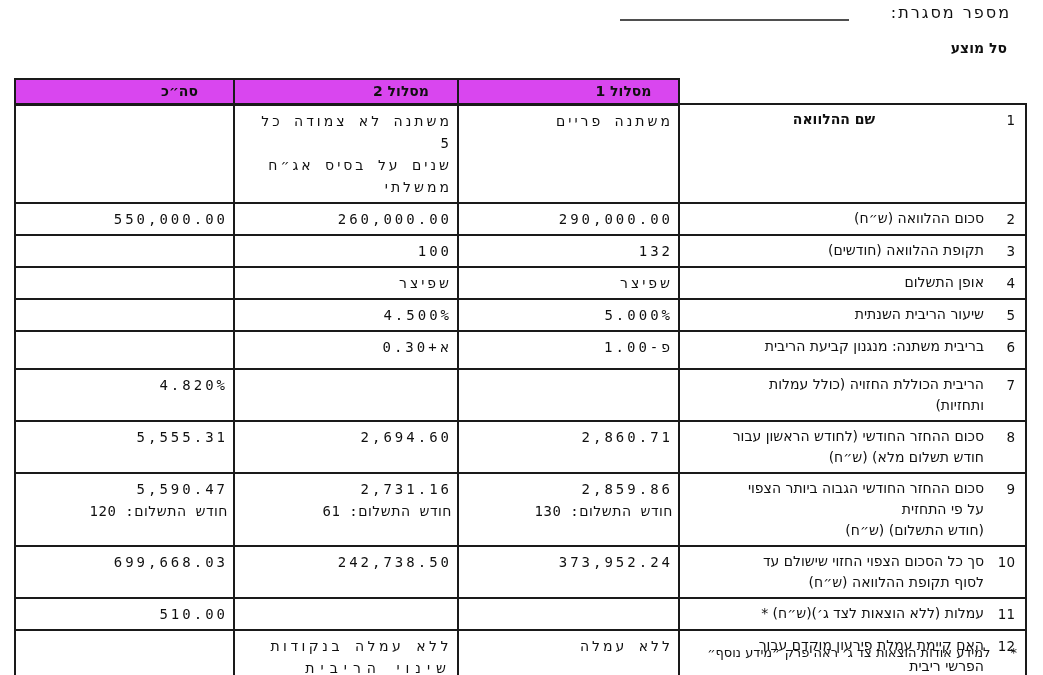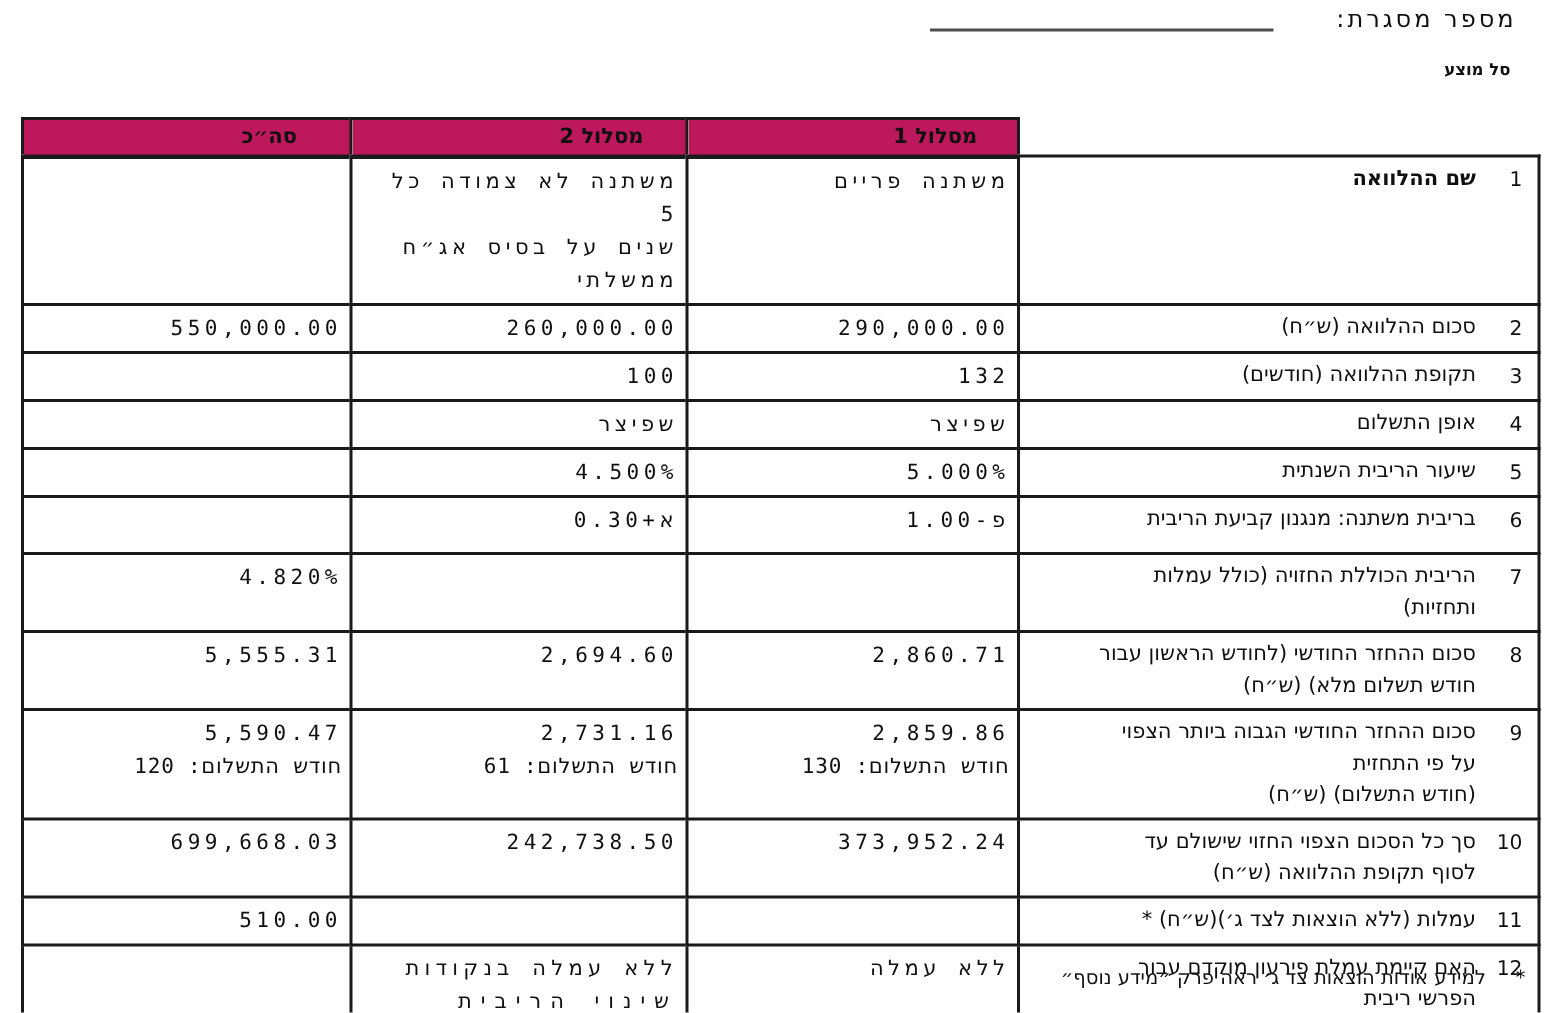--- a/index.html
+++ b/index.html
@@ -11,48 +11,48 @@
   
   .frame-label{
     position:absolute;top:3px;right:32px;font-size:16px;letter-spacing:2px;
     direction:rtl;white-space:nowrap;
   }
   .frame-line{
     position:absolute;top:19px;left:620px;width:229px;height:0;
     border-top:2px solid #4f4f4f;
   }
   .page-title{
-    position:absolute;top:40px;right:36px;font-size:11px;font-weight:bold;
+    position:absolute;top:40px;right:36px;font-size:14px;font-weight:bold;
     direction:rtl;white-space:nowrap;margin-left:16px;
   }
   
   table.loan{
     position:absolute;top:78px;left:14px;width:1011px;
     border-collapse:collapse;table-layout:fixed;direction:rtl;
   }
   td{vertical-align:top;overflow:hidden;}
   td.bordered{border:2px solid #1a1a1a;}
   td.hv{
-    background:#be185d;font-weight:bold;font-size:14px;text-align:center;
+    background:#d946ef;font-weight:bold;font-size:14px;text-align:center;
     padding:2px 0 2px 110px;border:2px solid #1a1a1a;border-bottom-width:3px;
     vertical-align:middle;white-space:nowrap;
   }
   td.hlbl{border:none;background:#ffffff;}
   tr.hdr{height:25px;}
   tr.r1{height:75px;} tr.r2{height:28px;} tr.r3{height:27px;}
   tr.r4{height:28px;} tr.r5{height:27px;} tr.r6{height:38px;}
   tr.r7{height:51px;} tr.r8{height:48px;} tr.r9{height:72px;}
   tr.r10{height:48px;} tr.r11{height:27px;} tr.r12{height:58px;}
   td.lbl{
     text-align:right;font-size:14px;padding:4px 10px 4px 4px;line-height:21px;
   }
   .lblin{display:flex;align-items:flex-start;}
   .num{flex:0 0 22px;text-align:right;margin-left:9px;font-size:13.5px;padding-top:1px;}
   .ltx{flex:1;white-space:pre-line;}
-  .bold{font-weight:bold;}
+  .bold{font-weight:bold;text-align:center;}
   td.val{
     font-family:"DejaVu Sans Mono","DejaVu Sans",monospace;
     font-size:14px;letter-spacing:3px;text-align:right;
     padding:4px 5px 4px 4px;white-space:pre-line;line-height:22px;
   }
   td.val.tight2{letter-spacing:0.5px;border-radius:24px;}
   td.val.tight2::first-line{letter-spacing:3px;}
   td.val.wide2{letter-spacing:6px;}
   td.val.wide2::first-line{letter-spacing:3.5px;}
   

